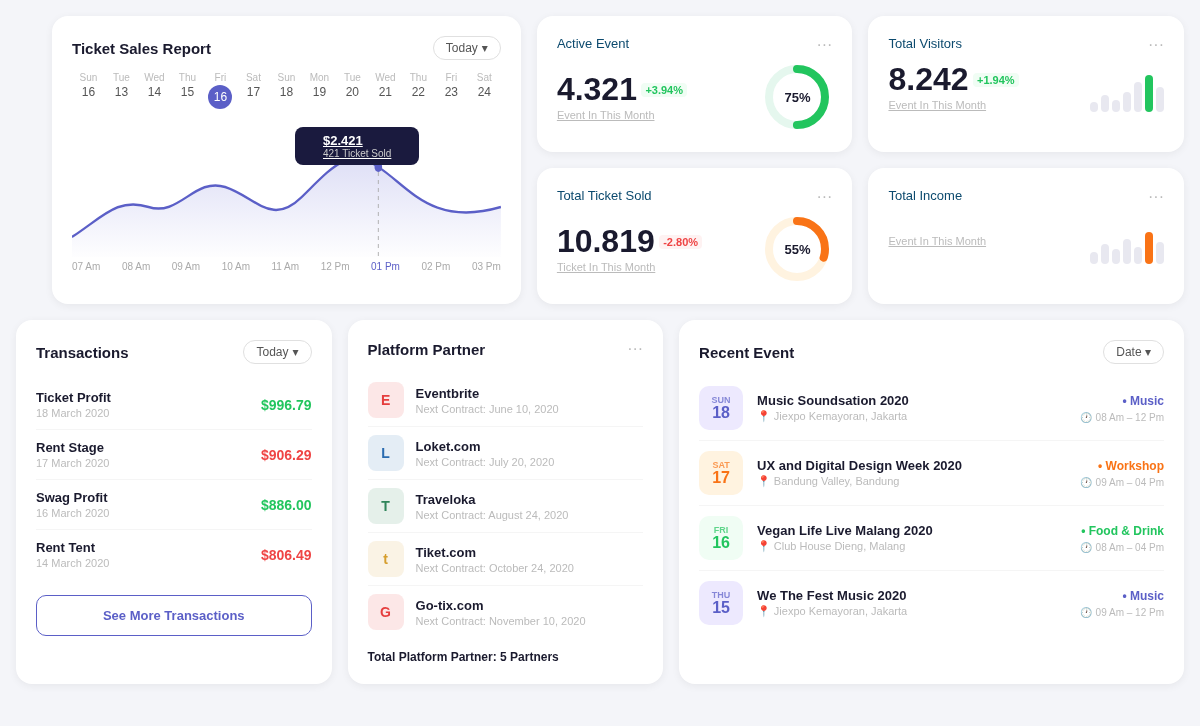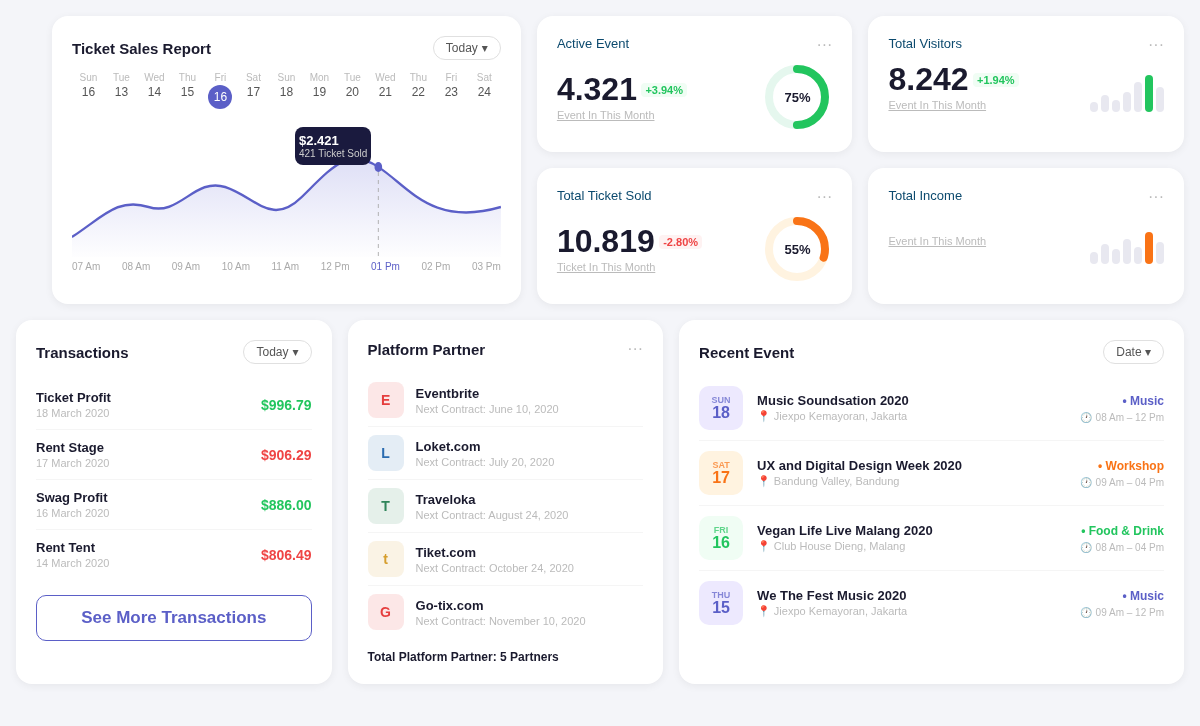--- a/index.html
+++ b/index.html
@@ -84,24 +84,25 @@
       width: 100%;
       height: 100%;
     }
     .tooltip-box {
       position: absolute;
       top: 10px;
       left: 52%;
       background: #1a1a3e;
       color: #fff;
       border-radius: 8px;
-      padding: 6px 4px;
+      padding: 6px 28px;
       font-size: 13px;
       font-weight: 700;
       white-space: nowrap;
+      text-decoration: underline;
     }
     .tooltip-sub { font-size: 10px; font-weight: 400; color: #ccc; }
     .chart-time-labels {
       display: flex;
       justify-content: space-between;
       font-size: 10px;
       color: #aaa;
       margin-top: 4px;
     }
     .chart-time-labels span.active-time { color: #5b5fc7; }
@@ -198,21 +199,21 @@
 
     .see-more-btn {
       display: block;
       width: 100%;
       margin-top: 16px;
       padding: 12px;
       border: 1.5px solid #5b5fc7;
       border-radius: 10px;
       background: #fff;
       color: #5b5fc7;
-      font-size: 17px;
+      font-size: 13px;
       font-weight: 600;
       cursor: pointer;
       text-align: center;
     }
 
     
     .partner-header {
       display: flex;
       justify-content: space-between;
       align-items: center;

